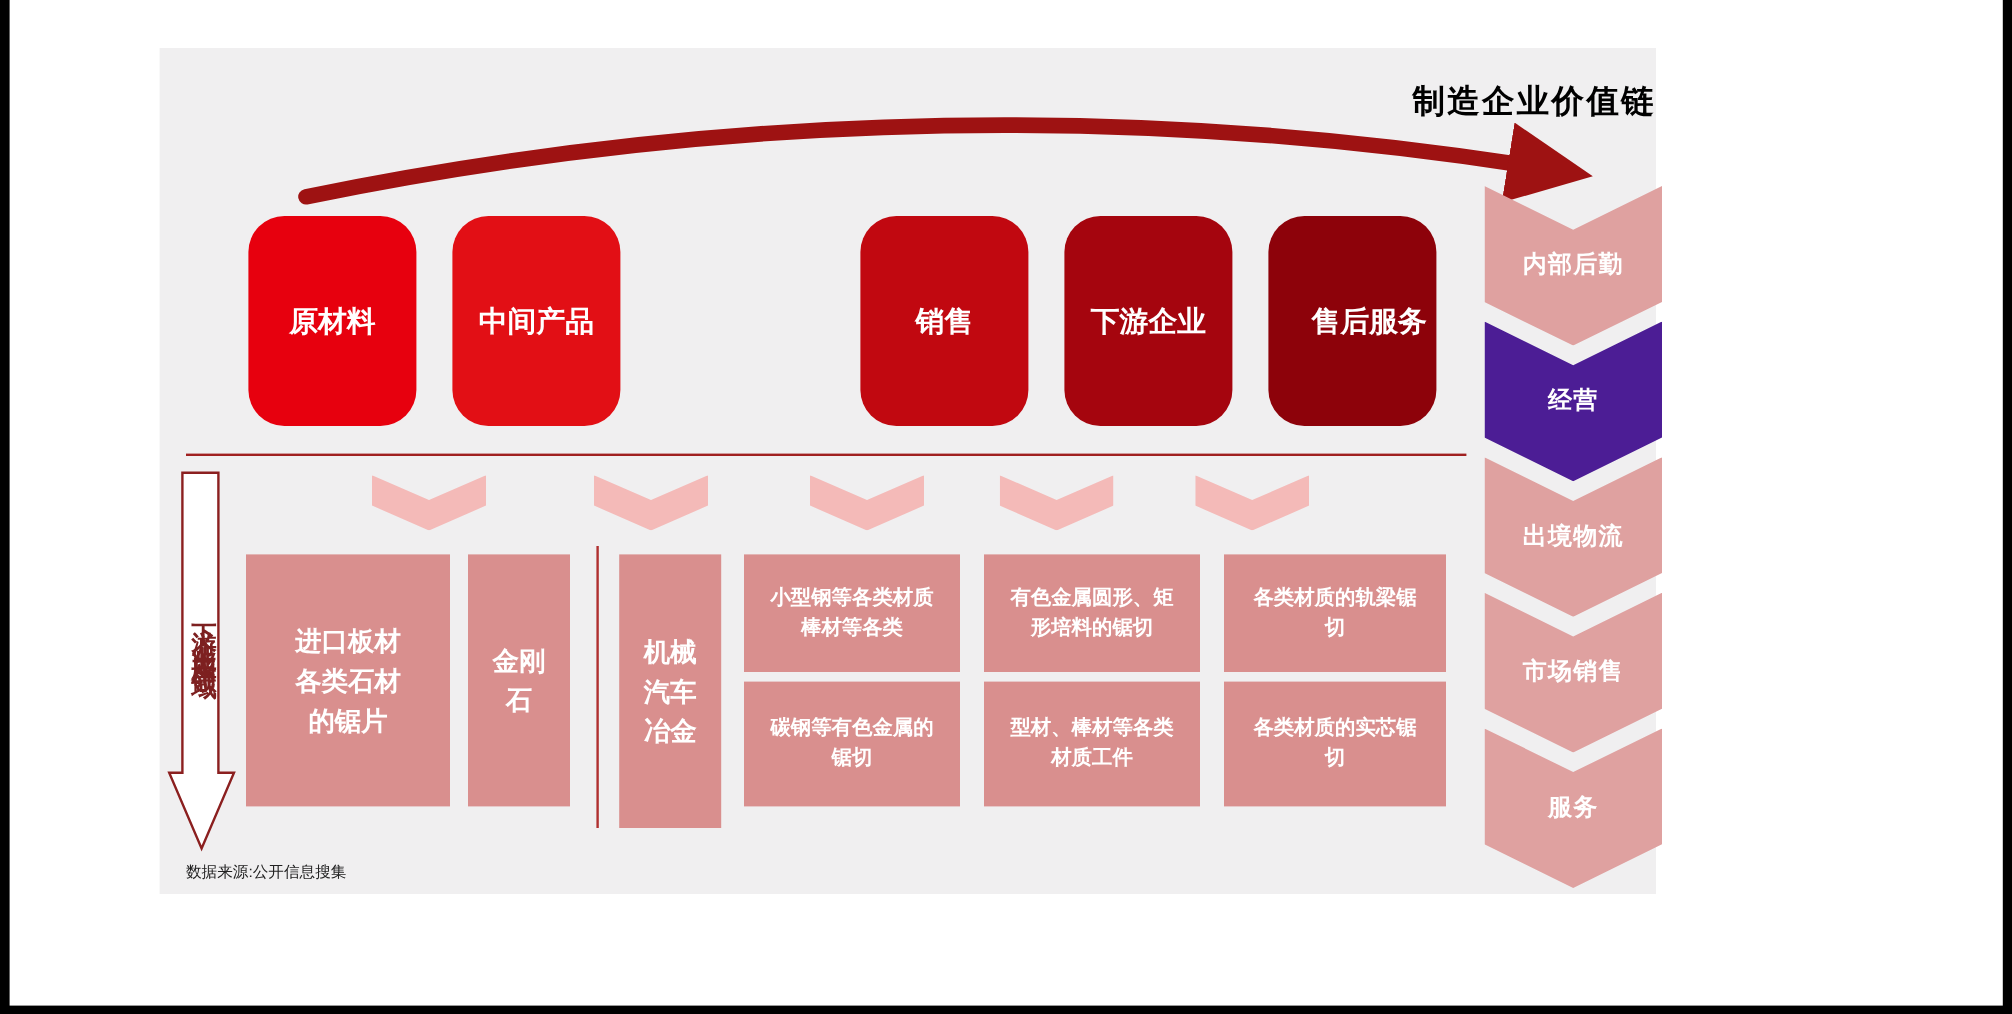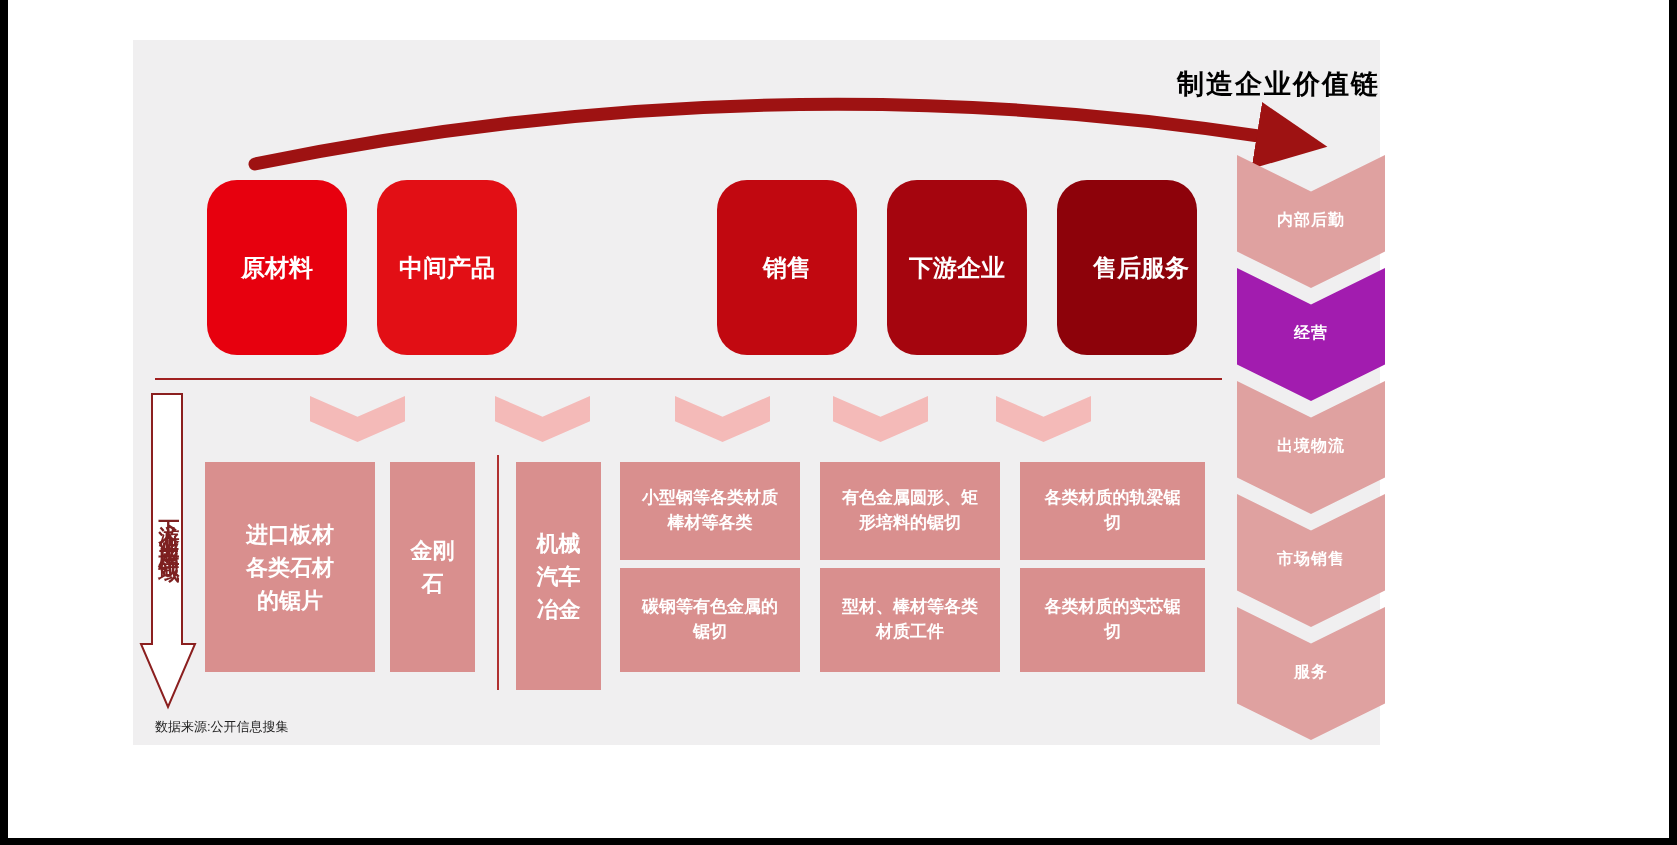--- a/index.html
+++ b/index.html
@@ -37,21 +37,21 @@
 
   .pbox { position:absolute; background:#d98f8e; color:#fff; font-weight:bold;
           display:flex; align-items:center; justify-content:center; text-align:center; }
   .ml { white-space:pre-line; }
   .pbox.big  { font-size:22px; line-height:1.5; }
   .pbox.cell { font-size:17px; line-height:1.45; padding:4px; }
 
   .rchev { position:absolute; left:1104px; width:148px; height:140px;
            clip-path:polygon(0 0, 50% 26%, 100% 0, 100% 69%, 50% 95%, 0 69%);
            display:flex; align-items:center; justify-content:center; padding-bottom:10px;
-           color:#fff; font-weight:bold; font-size:16px; letter-spacing:1px; }
+           color:#fff; font-weight:bold; font-size:20px; letter-spacing:1px; }
 
   .footer { position:absolute; left:22px; top:678px; font-size:13px; color:#222; }
 </style>
 </head>
 <body>
 
 <div class="edge edge-left"></div>
 <div class="edge edge-right"></div>
 <div class="edge edge-bottom"></div>
 
@@ -118,21 +118,21 @@
   <div class="pbox cell ml" style="left:687px; top:528px; width:180px; height:104px;">型材、棒材等各类
 材质工件</div>
   <div class="pbox cell ml" style="left:887px; top:422px; width:185px; height:98px;">各类材质的轨梁锯
 切</div>
   <div class="pbox cell ml" style="left:887px; top:528px; width:185px; height:104px;">各类材质的实芯锯
 切</div>
 
   <div class="rchev" style="top: 115px; background: rgb(223, 161, 160);">
       <span>内部后勤</span>
     </div>
-  <div class="rchev" style="top: 228px; background: #a21caf;">
+  <div class="rchev" style="top: 228px; background: #4c1d95;">
       <span>经营</span>
     </div>
   <div class="rchev" style="top: 341px; background: rgb(223, 161, 160);">
       <span>出境物流</span>
     </div>
   <div class="rchev" style="top: 454px; background: rgb(223, 161, 160);">
       <span>市场销售</span>
     </div>
   <div class="rchev" style="top: 567px; background: rgb(223, 161, 160);">
       <span>服务</span>

